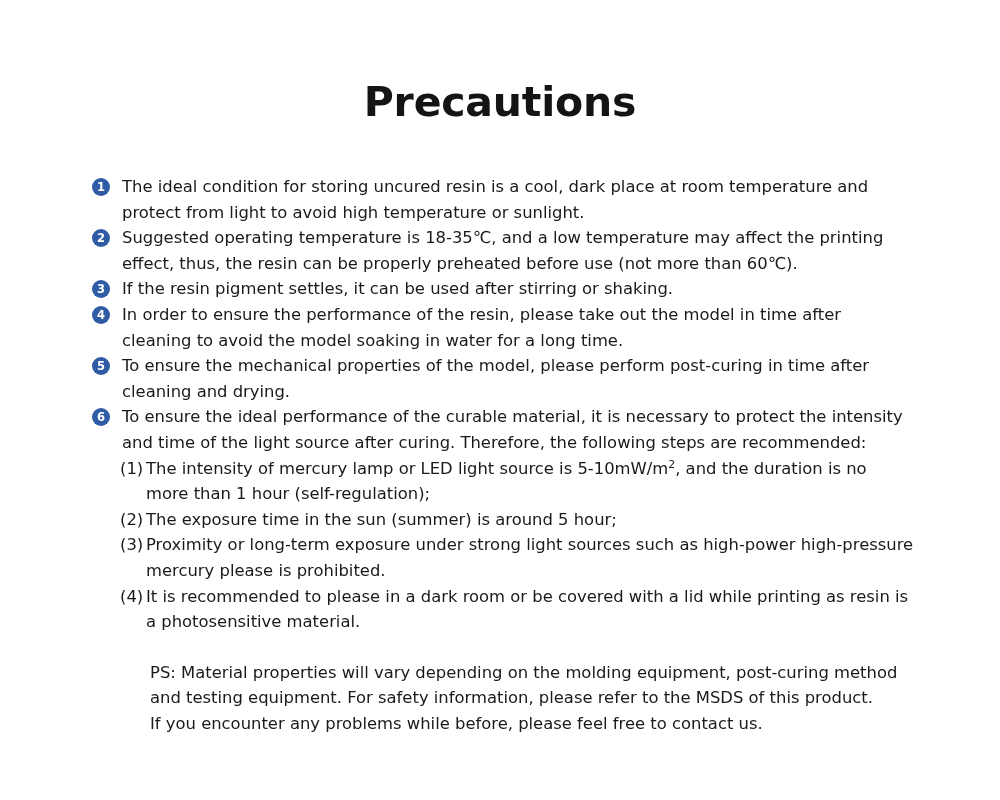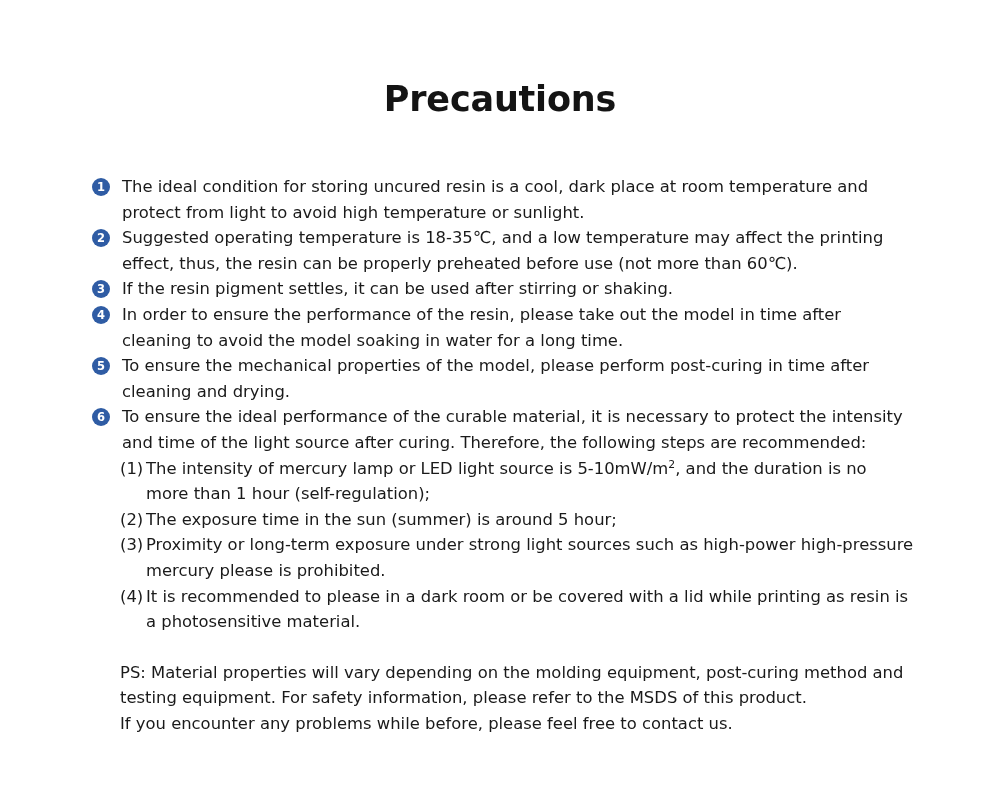--- a/index.html
+++ b/index.html
@@ -18,21 +18,21 @@
 
   .page {
     position: relative;
     width: 1000px;
     height: 800px;
     box-sizing: border-box;
   }
 
   .doc-title {
     text-align: center;
-    font-size: 35px;
+    font-size: 41px;
     font-weight: bold;
     letter-spacing: -0.2px;
     color: #141414;
     margin: 0;
     padding-top: 78px;
     line-height: 1.2;
   }
 
   .content {
     position: absolute;
@@ -99,20 +99,21 @@
   
   .ps-block {
     margin-top: 25px;
     font-size: 16.4px;
     line-height: 25.6px;
     padding-left: 28px;
     color: #1a1a1a;
   }
   .ps-line {
     display: block;
+    margin-left: 30px;
   }
 
   sup {
     font-size: 0.66em;
     vertical-align: super;
     line-height: 0;
   }
 </style>
 </head>
 <body>

